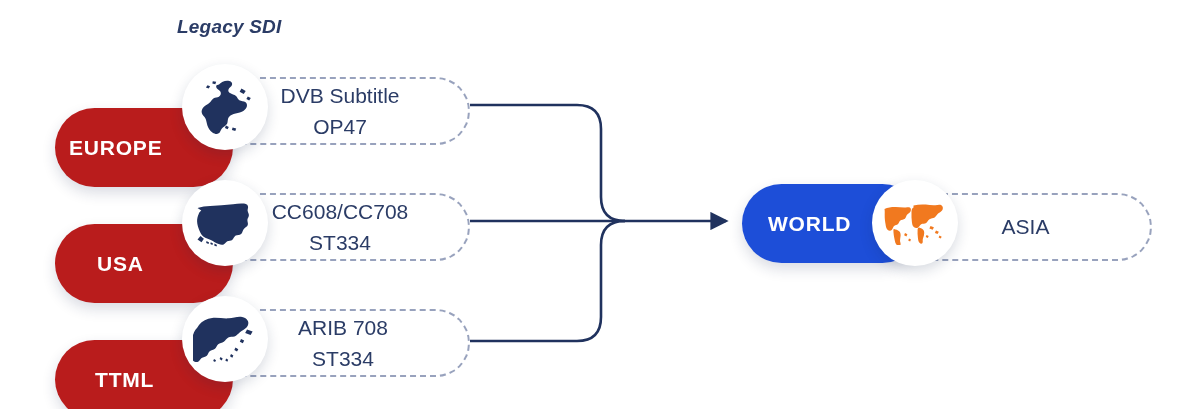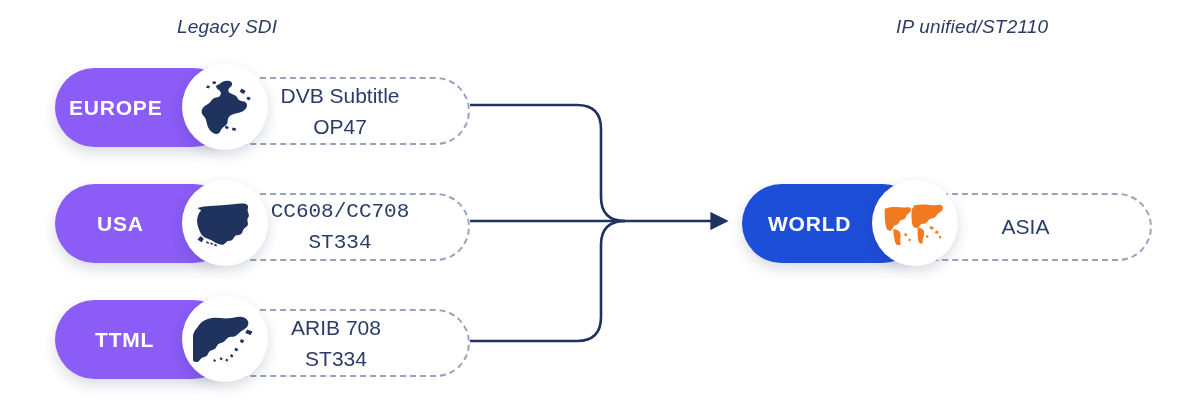--- a/index.html
+++ b/index.html
@@ -22,21 +22,21 @@
 
   
   .col-heading {
     position: absolute;
     font-style: italic;
     font-size: 19px;
     color: #2b3c66;
     white-space: nowrap;
     letter-spacing: 0.2px;
   }
-  #heading-legacy { left: 177px; top: 16px; }
+  #heading-legacy { left: 177px; top: 16px; font-weight: bold; }
   #heading-ip     { left: 896px; top: 16px; }
 
   
   .row {
     position: absolute;
     height: 86px;
   }
 
   
   .dashed-pill {
@@ -53,21 +53,21 @@
   .region-pill {
     position: absolute;
     top: 0;
     height: 79px;
     border-radius: 40px;
     box-sizing: border-box;
     display: flex;
     align-items: center;
     box-shadow: 0 6px 14px rgba(25, 40, 80, 0.16);
   }
-  .region-pill.navy  { background: #8b5cf6; }
+  .region-pill.navy  { background: #b91c1c; margin-top: 40px; }
   .region-pill.orange{ background: #1d4ed8; }
 
   .region-label {
     color: #ffffff;
     font-weight: bold;
     font-size: 21px;
     letter-spacing: 0.8px;
     line-height: 1;
     white-space: nowrap;
   }
@@ -112,21 +112,20 @@
     height: 409px;
     pointer-events: none;
   }
 </style>
 </head>
 <body>
 
 <div id="diagram">
 
   <div id="heading-legacy" class="col-heading">Legacy SDI</div>
-  <div id="heading-ip" class="col-heading">IP unified/ST2110</div>
 
   <svg id="connector" viewBox="0 0 1200 409">
     <defs>
       <marker id="arrowhead" markerWidth="7" markerHeight="7" refX="6" refY="3.5" orient="auto" markerUnits="strokeWidth">
         <path d="M0,0 L7,3.5 L0,7 z" fill="#20325e"></path>
       </marker>
     </defs>
 
     <path d="M470,105 L577,105 Q601,105 601,129 L601,197 Q601,221 625,221" fill="none" stroke="#20325e" stroke-width="2.6"></path>
 
@@ -161,21 +160,21 @@
           <path d="M22.5 51.0 l2.4 1.3 -1.1 2.1 -2.4 -1.2 z"></path>
         </g>
       </svg>
     </div>
   </div>
 
   <div class="row" id="row-usa" style="left:0; top:184px;">
 
     <div class="dashed-pill" style="left:206px; width:264px;"></div>
 
-    <div class="std-text" style="left:230px; width:220px;font-family:Liberation Mono, monospace;">
+    <div class="std-text" style="left:230px; width:220px;">
       <span class="line1">CC608/CC708</span>
       <span class="line2">ST334</span>
     </div>
 
     <div class="region-pill navy" style="left:55px; width:178px;">
       <span class="region-label" style="margin-left:42px;">USA</span>
     </div>
 
     <div class="map-circle" style="left:182px; top:-4px;">
       <svg width="62" height="50" viewBox="0 0 62 50" aria-hidden="true">
@@ -187,21 +186,21 @@
           <path d="M20.6 45.6 l2.4 1.5 -0.6 1.5 -2.2 -1.2 z"></path>
         </g>
       </svg>
     </div>
   </div>
 
   <div class="row" id="row-asia" style="left:0; top:300px;">
 
     <div class="dashed-pill" style="left:206px; width:264px;"></div>
 
-    <div class="std-text" style="left:226px; width:220px;">
+    <div class="std-text" style="left:233px; width:220px;">
       <span class="line1">ARIB 708</span>
       <span class="line2">ST334</span>
     </div>
 
     <div class="region-pill navy" style="left:55px; width:178px;">
       <span class="region-label" style="margin-left:40px;">TTML</span>
     </div>
 
     <div class="map-circle" style="left:182px; top:-4px;">
       <svg width="64" height="56" viewBox="0 0 64 56" aria-hidden="true">

